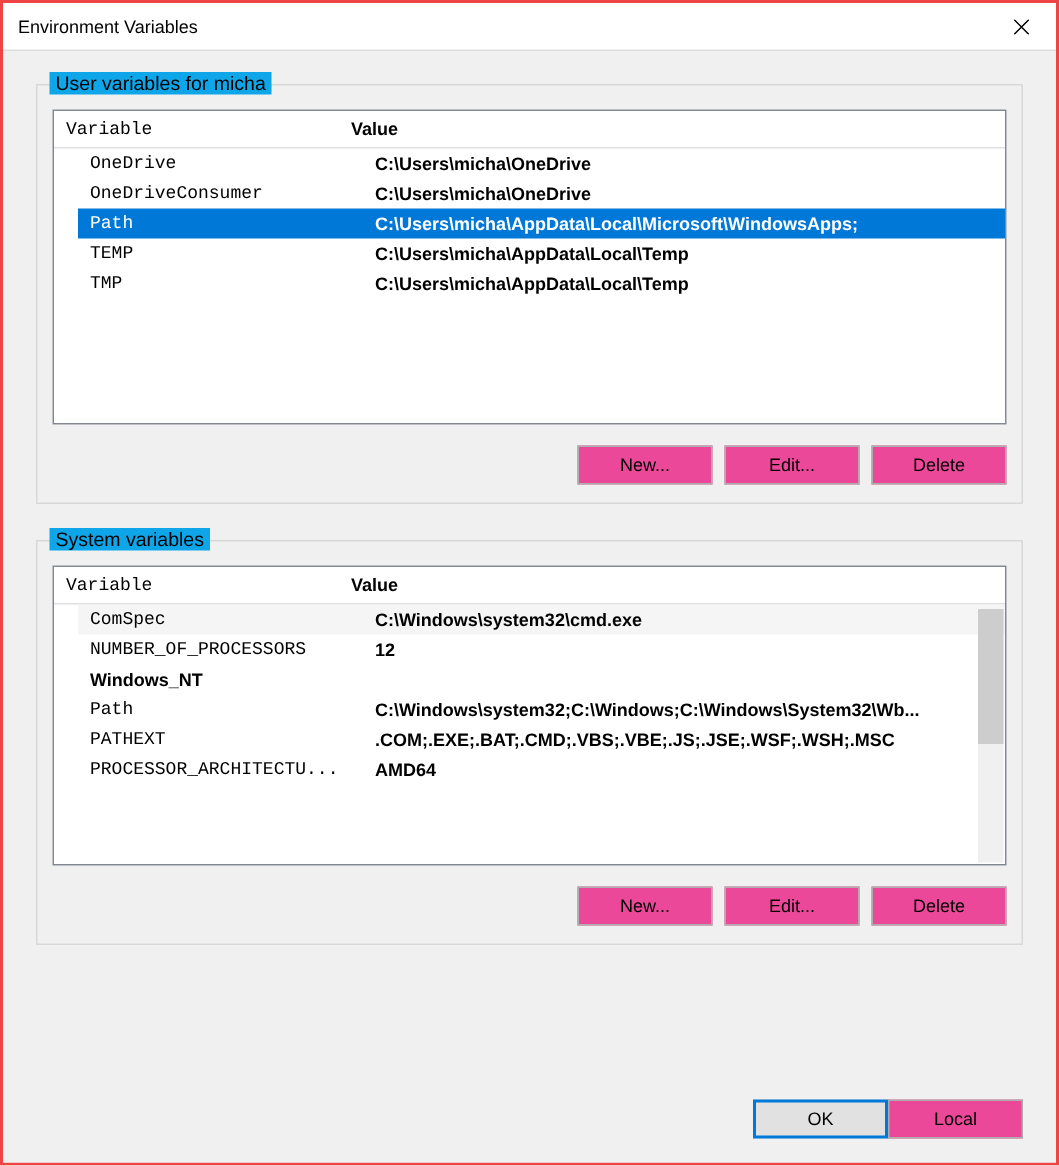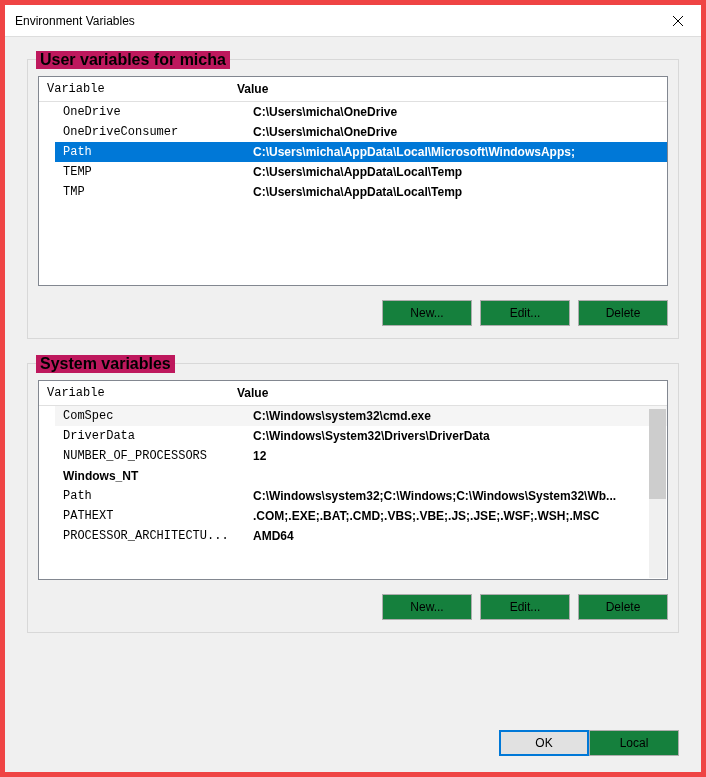--- a/index.html
+++ b/index.html
@@ -8,21 +8,21 @@
       font-size: 12px;
       background: #f0f0f0;
       width: 706px;
       height: 777px;
       overflow: hidden;
     }
     .window {
       width: 706px;
       height: 777px;
       background: #fff;
-      border: 5px solid #ef4444;
+      border: 2px solid #ef4444;
       display: flex;
       flex-direction: column;
     }
     .titlebar {
       height: 32px;
       background: #fff;
       display: flex;
       align-items: center;
       justify-content: space-between;
       padding-left: 10px;
@@ -48,25 +48,24 @@
       border: 1px solid #d8d8d8;
       padding: 16px 10px 12px 10px;
       position: relative;
       margin-bottom: 24px;
       background: #f0f0f0;
     }
     .groupbox-label {
       position: absolute;
       top: -9px;
       left: 8px;
-      background: #be185d;
+      background: #0ea5e9;
       padding: 0 4px;
-      font-size: 16px;
+      font-size: 13px;
       color: #000;
-      font-weight: bold;
     }
     .listview {
       background: #fff;
       border: 1px solid #828790;
       height: 210px;
       overflow: hidden;
     }
     .listview.sys {
       height: 200px;
       position: relative;
@@ -123,21 +122,21 @@
     }
     .button-row {
       display: flex;
       justify-content: flex-end;
       gap: 8px;
       margin-top: 14px;
     }
     .btn {
       min-width: 90px;
       height: 26px;
-      background: #15803d;
+      background: #ec4899;
       border: 1px solid #adadad;
       font-family: inherit;
       font-size: 12px;
       padding: 0 18px;
       cursor: pointer;
     }
     .btn.default { border: 2px solid #0078d7; background: #e1e1e1; }
     .dialog-buttons {
       display: flex;
       justify-content: flex-end;
@@ -207,24 +206,20 @@
         <div class="listview-header">
           <div class="col col-var">Variable</div>
           <div class="col col-val">Value</div>
         </div>
         <div class="listview-body" id="system-body">
             <div class="row alt0">
               <div class="cell col-var">ComSpec</div>
               <div class="cell col-val">C:\Windows\system32\cmd.exe</div>
             </div>
             <div class="row">
-              <div class="cell col-var">DriverData</div>
-              <div class="cell col-val">C:\Windows\System32\Drivers\DriverData</div>
-            </div>
-            <div class="row">
               <div class="cell col-var">NUMBER_OF_PROCESSORS</div>
               <div class="cell col-val">12</div>
             </div>
             <div class="row">
               <div class="cell col-val">Windows_NT</div>
             </div>
             <div class="row">
               <div class="cell col-var">Path</div>
               <div class="cell col-val">C:\Windows\system32;C:\Windows;C:\Windows\System32\Wb...</div>
             </div>

